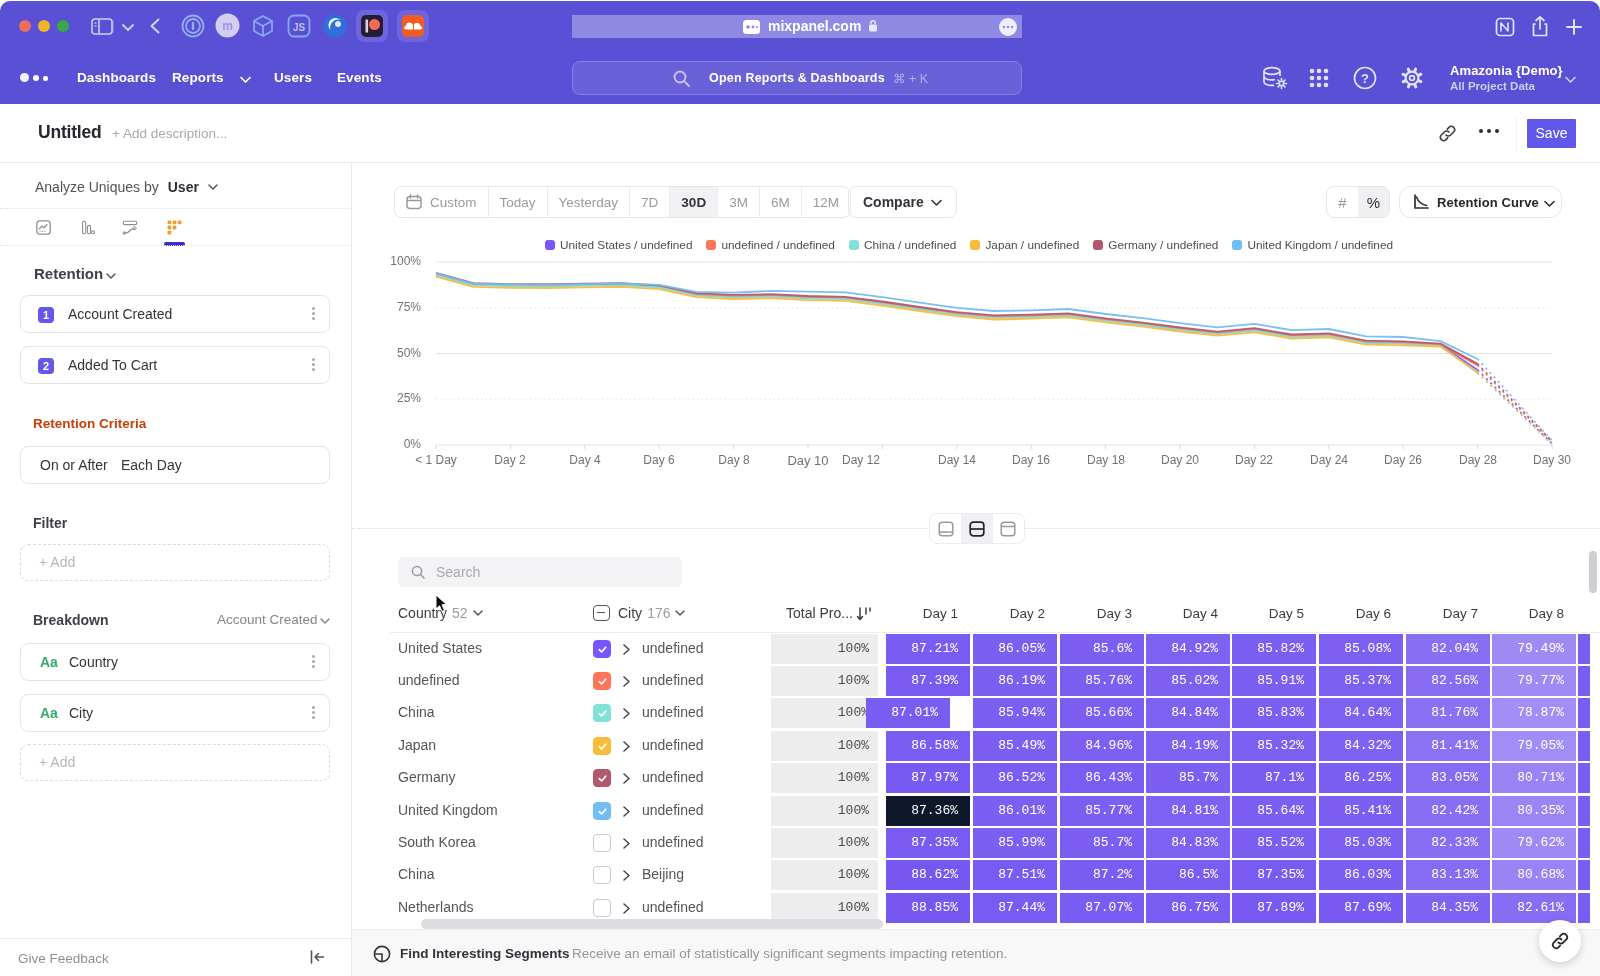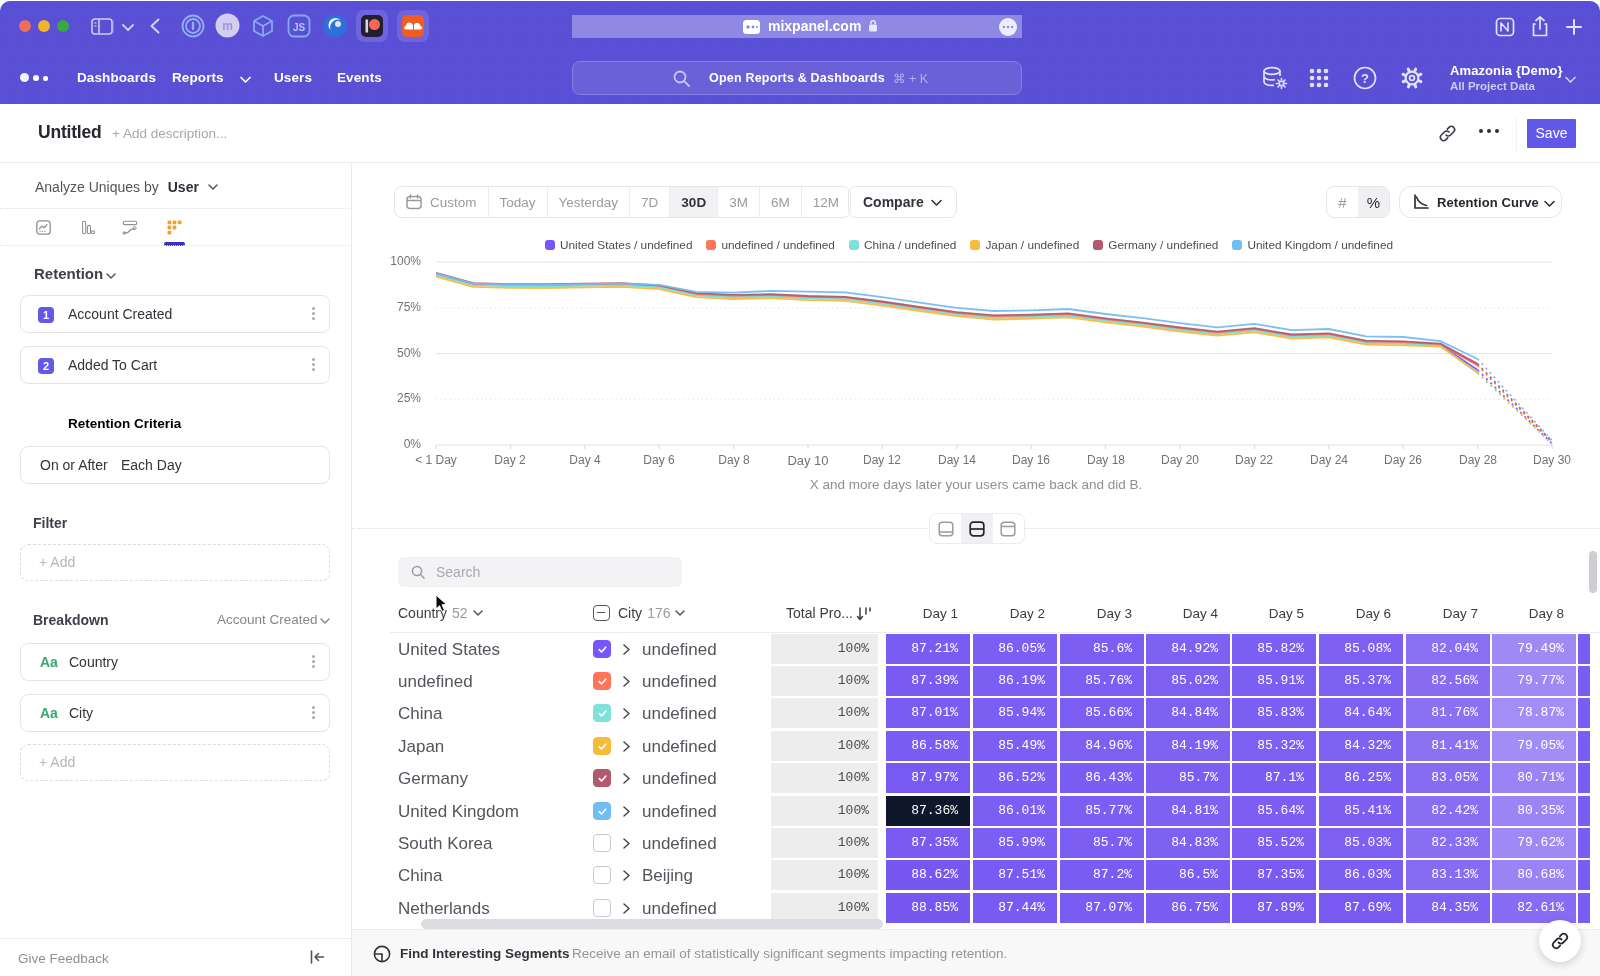--- a/index.html
+++ b/index.html
@@ -39,21 +39,21 @@
 .sw { display:inline-block; width:10px; height:10px; border-radius:3px; margin-right:5px; vertical-align:-1px; }
 .caption { position:absolute; left:0; top:314px; width:1248px; text-align:center; font-size:13.5px; color:#8f8f96; }
 .divider2 { position:absolute; left:0; top:365px; width:1248px; border-top:1px dotted #dedee2; }
 .toggles { position:absolute; left:577px; top:350px; width:96px; height:31px; background:#fff; border:1px solid #ececef; border-radius:8px; display:flex; }
 .tog { flex:1; display:flex; align-items:center; justify-content:center; }
 .tog.active { background:#f0f0f2; }
 .searchbox { position:absolute; left:46px; top:394px; width:284px; height:30px; background:#f3f3f5; border-radius:6px; color:#a8a8ae; font-size:14px; }
 
 .thead { position:absolute; top:605px; font-size:14px; color:#3c3c44; }
 .dhead { position:absolute; top:606px; text-align:right; font-size:13.5px; color:#3c3c44; }
-.rlab { position:absolute; font-size:17px; color:#54545c; }
+.rlab { position:absolute; font-size:14px; color:#54545c; }
 .cb { position:absolute; left:593px; width:18px; height:18px; border:1px solid; border-radius:4px; display:flex; align-items:center; justify-content:center; }
 .tbar { position:absolute; left:771px; width:107px; height:30px; background:#ededee; text-align:right; font-family:"Liberation Mono",monospace; font-size:13px; color:#4a4a50; line-height:30px; }
 .tbar span { margin-right:9px; }
 .dcell { position:absolute; height:30px; text-align:right; font-family:"Liberation Mono",monospace; font-size:13px; color:#fff; line-height:30px; padding-right:12px; }
 .hborder { position:absolute; left:390px; top:632px; width:1210px; border-top:1px solid #ececef; }
 
 .bottombar { position:absolute; left:352px; top:929px; width:1248px; height:47px; background:#f8f8f9; border-top:1px solid #ececee; }
 .fab { position:absolute; left:1539px; top:920px; width:42px; height:42px; background:#fff; border-radius:50%; box-shadow:0 2px 8px rgba(0,0,0,.18); display:flex; align-items:center; justify-content:center; }
 </style></head>
 <body>
@@ -292,21 +292,21 @@
   <div class="card" style="top:183px;">
     <div class="badge">2</div>
     <div class="ctext">Added To Cart</div>
     <div class="kebab">
           <span></span>
           <span></span>
           <span></span>
         </div>
   </div>
 
-  <div class="shead" style="left:33px;top:253px;font-size:13.5px;color:#000000;margin-left:35px;">Retention Criteria</div>
+  <div class="shead" style="left:33px;top:253px;font-size:13.5px;color:#c2410c;">Retention Criteria</div>
   <div class="card" style="top:283px;">
     <div class="ctext" style="left:19px;">On or After</div>
     <div class="ctext" style="left:100px;">Each Day</div>
   </div>
 
   <div class="shead" style="left:33px;top:352px;">Filter</div>
   <div class="dashcard" style="top:381px;">
         <span style="position:absolute;left:18px;top:9px;">+ Add</span>
       </div>
 
@@ -371,21 +371,20 @@
     <svg width="16" height="16" viewBox="0 0 16 16" style="position:absolute;left:13px;top:7px">
           <path d="M2 1 V14 H15" fill="none" stroke="#2e2e36" stroke-width="1.7" stroke-linecap="round"></path>
           <path d="M3.5 3 q2.5 7 10 8.5" fill="none" stroke="#2e2e36" stroke-width="1.6" stroke-linecap="round"></path>
         </svg>
     <span style="position:absolute;left:37px;top:8px;font-size:13px;color:#26262e;font-weight:700;letter-spacing:.1px;">Retention Curve</span>
     <svg width="11" height="7" viewBox="0 0 11 7" style="position:absolute;left:144px;top:13px">
           <path d="M1 1.5 L5.5 6 L10 1.5" stroke="#2e2e36" stroke-width="1.6" fill="none" stroke-linecap="round" stroke-linejoin="round"></path>
         </svg>
   </div>
   <div class="legend"><span class="litem"><span class="sw" style="background:#7856FF"></span>United States / undefined</span><span class="litem"><span class="sw" style="background:#FF7557"></span>undefined / undefined</span><span class="litem"><span class="sw" style="background:#80E1D9"></span>China / undefined</span><span class="litem"><span class="sw" style="background:#F8BC3B"></span>Japan / undefined</span><span class="litem"><span class="sw" style="background:#B2596E"></span>Germany / undefined</span><span class="litem"><span class="sw" style="background:#72BEF4"></span>United Kingdom / undefined</span></div>
-  <div class="caption">X and more days later your users came back and did B.</div>
   <div class="divider2"></div>
   <div class="toggles">
     <div class="tog">
           <svg width="16" height="16" viewBox="0 0 16 16" style="">
             <rect x="1.2" y="1.2" width="13.6" height="13.6" rx="3" fill="none" stroke="#9a9aa2" stroke-width="1.5"></rect>
             <line x1="1.2" y1="11" x2="14.8" y2="11" stroke="#9a9aa2" stroke-width="1.5"></line>
           </svg>
         </div>
     <div class="tog active">
           <svg width="16" height="16" viewBox="0 0 16 16" style="">
@@ -477,21 +476,21 @@
     <div class="cb" style="top:704px;background:#80E1D9;border-color:#80E1D9">
       <svg width="11" height="11" viewBox="0 0 12 12">
         <path d="M2.5 6.2 L5 8.7 L9.5 3.5" stroke="#fff" stroke-width="1.8" fill="none" stroke-linecap="round" stroke-linejoin="round"></path>
       </svg>
     </div>
     <svg style="position:absolute;left:623px;top:708px" width="7" height="11" viewBox="0 0 7 11">
       <path d="M1 1 L6 5.5 L1 10" stroke="#45454c" stroke-width="1.5" fill="none" stroke-linecap="round" stroke-linejoin="round"></path>
     </svg>
     <div class="rlab" style="top:704px;left:642px;">undefined</div>
     <div class="tbar" style="top:698px;"><span>100%</span></div>
-    <div class="dcell" style="left:886px;top:698px;width:84px;background:rgb(121,92,242)">87.01%</div>
+    <div class="dcell" style="left:866px;top:698px;width:84px;background:rgb(121,92,242)">87.01%</div>
     <div class="dcell" style="left:973px;top:698px;width:84px;background:rgb(123,94,242)">85.94%</div>
     <div class="dcell" style="left:1060px;top:698px;width:84px;background:rgb(124,95,242)">85.66%</div>
     <div class="dcell" style="left:1146px;top:698px;width:84px;background:rgb(125,97,242)">84.84%</div>
     <div class="dcell" style="left:1232px;top:698px;width:84px;background:rgb(123,95,242)">85.83%</div>
     <div class="dcell" style="left:1319px;top:698px;width:84px;background:rgb(125,97,242)">84.64%</div>
     <div class="dcell" style="left:1406px;top:698px;width:84px;background:rgb(138,112,243)">81.76%</div>
     <div class="dcell" style="left:1492px;top:698px;width:84px;background:rgb(162,142,246)">78.87%</div>
     <div class="dcell" style="left:1578px;top:698px;width:12px;background:rgb(122,93,242)"></div>
     <div class="rlab" style="top:737px;left:398px;">Japan</div>
     <div class="cb" style="top:737px;background:#F8BC3B;border-color:#F8BC3B">
@@ -658,21 +657,21 @@
     <div style="position:absolute;right:1179px;top:300px;font-size:12px;color:#71717a;">75%</div>
     <div style="position:absolute;right:1179px;top:346px;font-size:12px;color:#71717a;">50%</div>
     <div style="position:absolute;right:1179px;top:391px;font-size:12px;color:#71717a;">25%</div>
     <div style="position:absolute;right:1179px;top:437px;font-size:12px;color:#71717a;">0%</div>
 <div style="position:absolute;left:396px;top:453px;width:80px;text-align:center;font-size:12px;color:#71717a;">&lt; 1 Day</div>
     <div style="position:absolute;left:470px;top:453px;width:80px;text-align:center;font-size:12px;color:#71717a;">Day 2</div>
     <div style="position:absolute;left:545px;top:453px;width:80px;text-align:center;font-size:12px;color:#71717a;">Day 4</div>
     <div style="position:absolute;left:619px;top:453px;width:80px;text-align:center;font-size:12px;color:#71717a;">Day 6</div>
     <div style="position:absolute;left:694px;top:453px;width:80px;text-align:center;font-size:12px;color:#71717a;">Day 8</div>
     <div style="position:absolute;left:768px;top:453px;width:80px;text-align:center;font-size:13px;color:#71717a;">Day 10</div>
-    <div style="position:absolute;left:842px;top:453px;width:80px;text-align:center;font-size:12px;color:#71717a;">Day 12</div>
+    <div style="position:absolute;left:842px;top:453px;width:80px;font-size:12px;color:#71717a;">Day 12</div>
     <div style="position:absolute;left:917px;top:453px;width:80px;text-align:center;font-size:12px;color:#71717a;">Day 14</div>
     <div style="position:absolute;left:991px;top:453px;width:80px;text-align:center;font-size:12px;color:#71717a;">Day 16</div>
     <div style="position:absolute;left:1066px;top:453px;width:80px;text-align:center;font-size:12px;color:#71717a;">Day 18</div>
     <div style="position:absolute;left:1140px;top:453px;width:80px;text-align:center;font-size:12px;color:#71717a;">Day 20</div>
     <div style="position:absolute;left:1214px;top:453px;width:80px;text-align:center;font-size:12px;color:#71717a;">Day 22</div>
     <div style="position:absolute;left:1289px;top:453px;width:80px;text-align:center;font-size:12px;color:#71717a;">Day 24</div>
     <div style="position:absolute;left:1363px;top:453px;width:80px;text-align:center;font-size:12px;color:#71717a;">Day 26</div>
     <div style="position:absolute;left:1438px;top:453px;width:80px;text-align:center;font-size:12px;color:#71717a;">Day 28</div>
     <div style="position:absolute;left:1512px;top:453px;width:80px;text-align:center;font-size:12px;color:#71717a;">Day 30</div>
 

